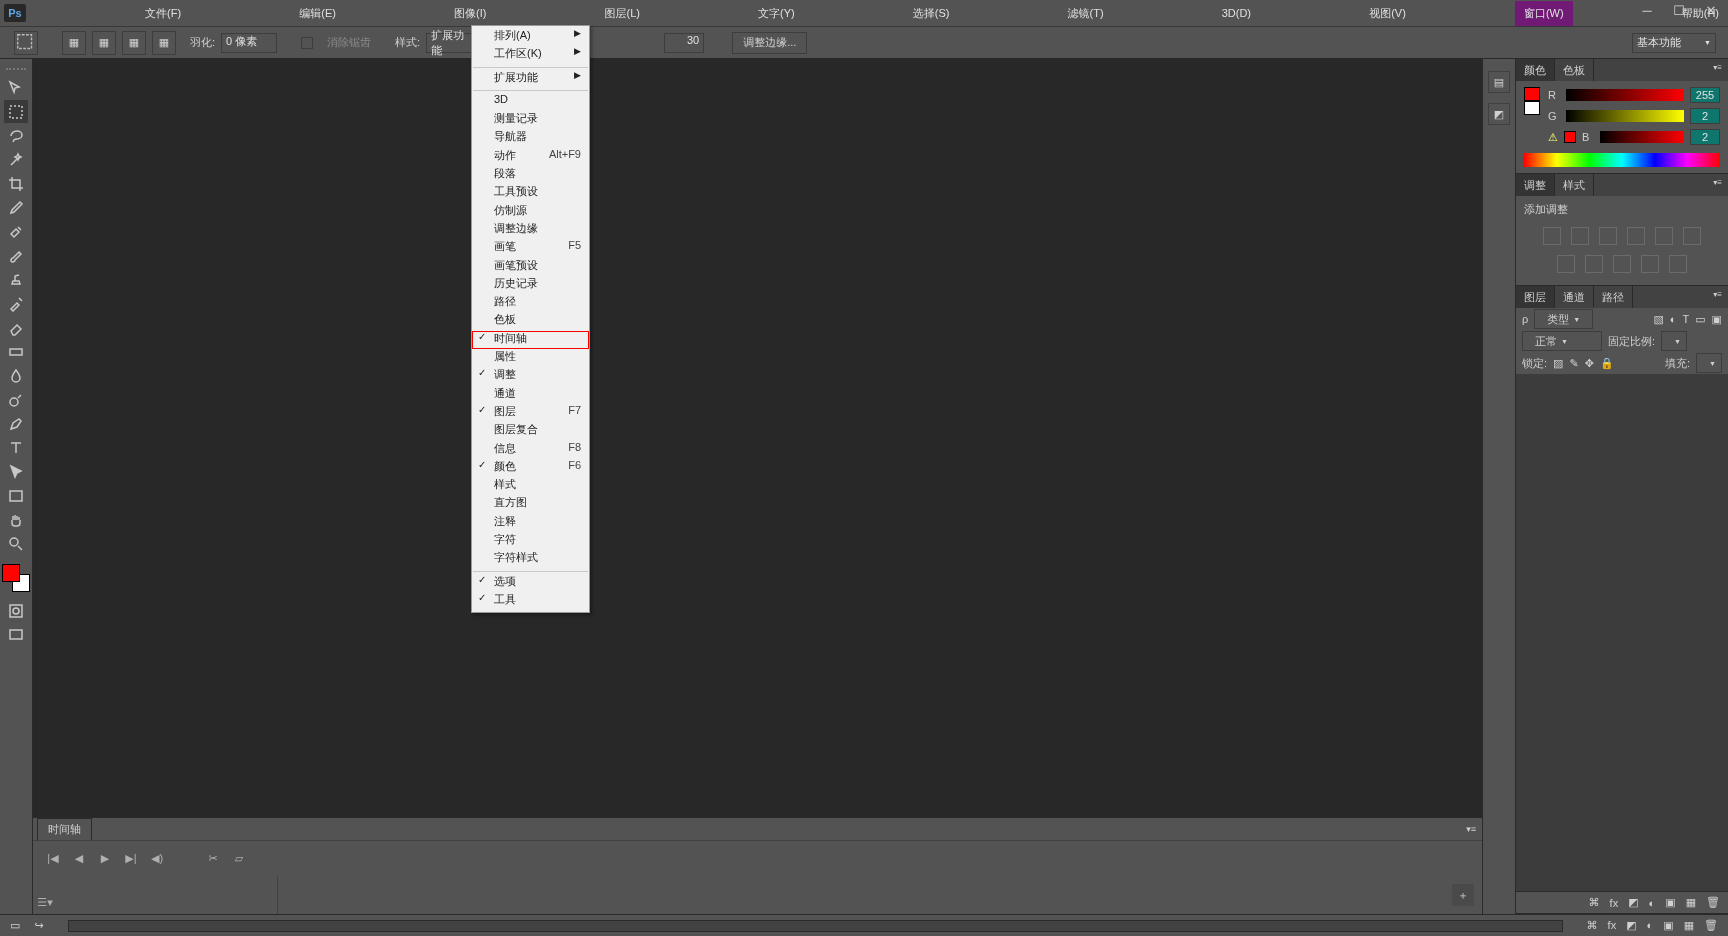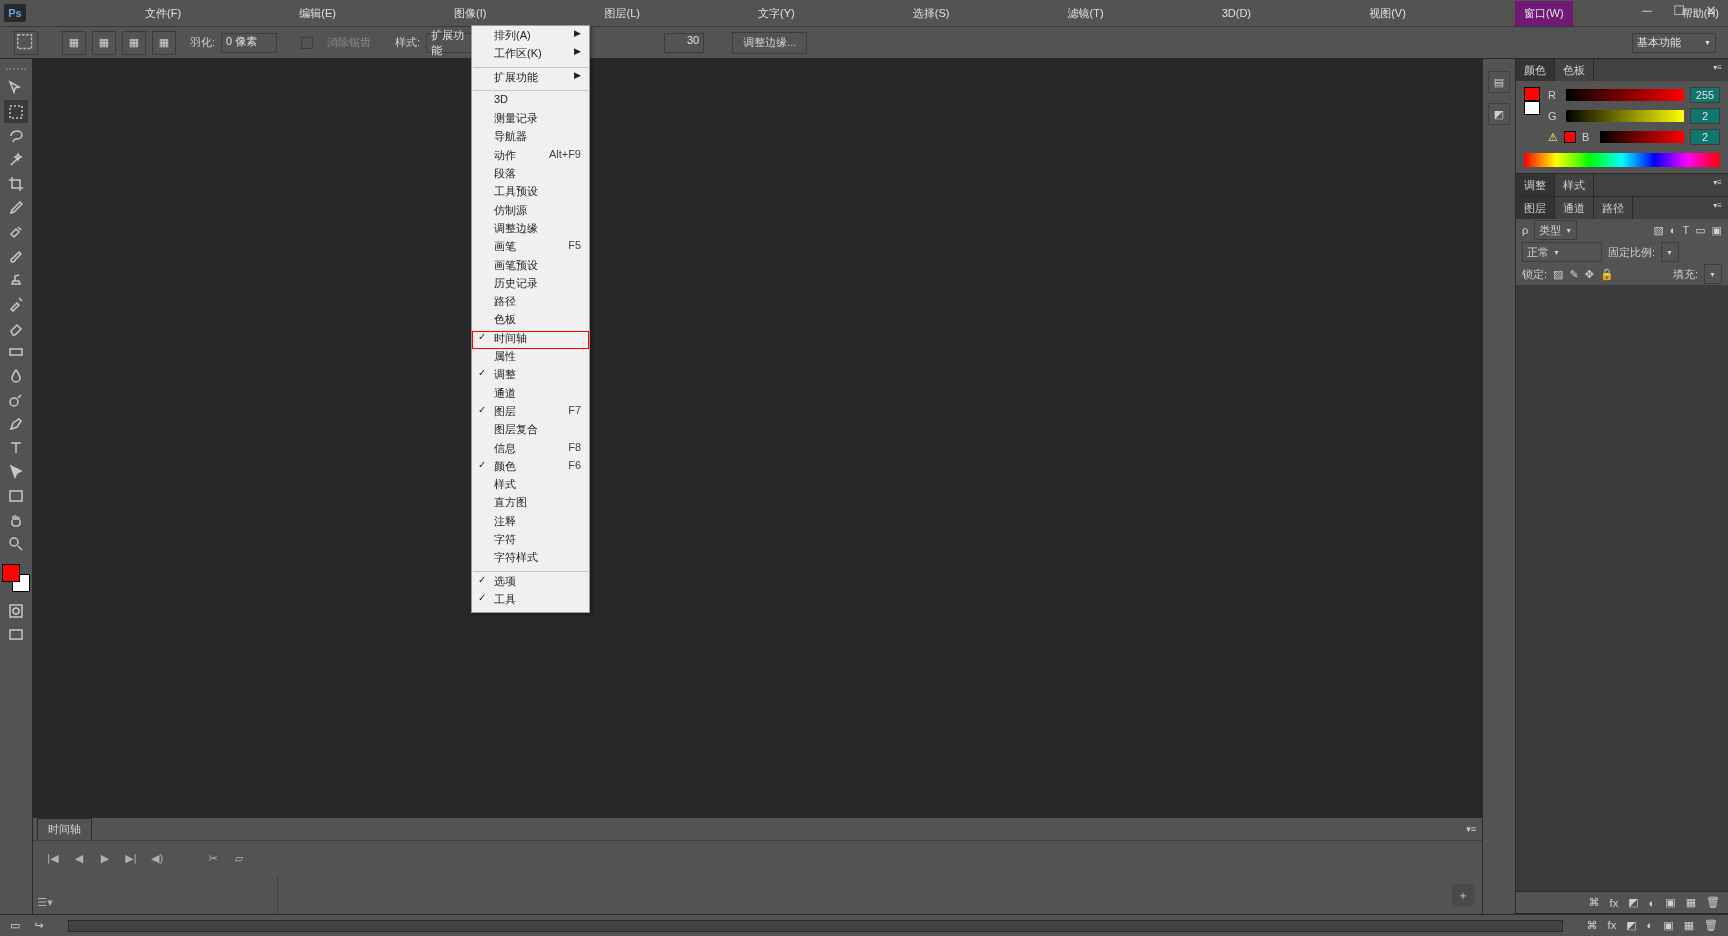--- a/index.html
+++ b/index.html
@@ -75,21 +75,21 @@
 .slider-r { background: linear-gradient(to right,#000,#f00); }
 .slider-g { background: linear-gradient(to right,#000,#ff0); }
 .slider-b { background: linear-gradient(to right,#000,#f00); }
 .color-val { width: 30px; height: 16px; background: #0f766e; border: 1px solid #3d3d3d; color: #e0e0e0; text-align: center; line-height: 14px; }
 .hue-strip { height: 14px; background: linear-gradient(to right,#f00,#ff0,#0f0,#0ff,#00f,#f0f,#f00); margin-top: 4px; }
 .swatch-pair { display:flex; flex-direction:column; gap:0; margin-right:4px; }
 .sw { width: 16px; height: 14px; border:1px solid #000; }
 .adj-icons { display:flex; flex-wrap:wrap; gap:10px; padding: 6px 12px; justify-content: center; }
 .adj-ic { width: 18px; height: 18px; border: 1px solid #6a6a6a; }
 .layer-row { height: 22px; display: flex; align-items: center; gap: 6px; padding: 0 6px; }
-.layer-select { height: 20px; background:#535353; border:1px solid #3d3d3d; padding: 0 4px; display:flex; align-items:center; gap:4px; }
+.layer-select { height: 20px; background:#535353; border:1px solid #3d3d3d; padding: 0 12px; display:flex; align-items:center; gap:4px; }
 .layers-empty { flex:1; background:#3c3c3c; }
 .layers-footer { height: 22px; background:#535353; border-top:1px solid #2a2a2a; display:flex; align-items:center; justify-content:flex-end; gap:10px; padding: 0 8px; }
 
 
 .statusbar { height: 22px; background: #535353; border-top: 1px solid #2a2a2a; display:flex; align-items:center; padding: 0 10px; gap: 14px; }
 .sb-scroll { flex:1; height: 12px; background:#424242; margin: 0 10px; border:1px solid #2a2a2a; }
 .sb-right-icons { margin-left:auto; display:flex; gap:10px; }
 
 .drop-caret { font-size:7px; }
 </style>
@@ -340,20 +340,36 @@
         <div class="hue-strip"></div>
       </div>
     </div>
 
     <div class="panel">
       <div class="panel-tabs">
         <div class="panel-tab">调整</div>
         <div class="panel-tab inactive">样式</div>
         <div class="panel-flyout">▾≡</div>
       </div>
+      <div class="panel-body">
+        <span>添加调整</span>
+        <div class="adj-icons">
+          <div class="adj-ic"></div>
+          <div class="adj-ic"></div>
+          <div class="adj-ic"></div>
+          <div class="adj-ic"></div>
+          <div class="adj-ic"></div>
+          <div class="adj-ic"></div>
+          <div class="adj-ic"></div>
+          <div class="adj-ic"></div>
+          <div class="adj-ic"></div>
+          <div class="adj-ic"></div>
+          <div class="adj-ic"></div>
+        </div>
+      </div>
     </div>
 
     <div class="panel" style="flex:1; display:flex; flex-direction:column">
       <div class="panel-tabs">
         <div class="panel-tab">图层</div>
         <div class="panel-tab inactive">通道</div>
         <div class="panel-tab inactive">路径</div>
         <div class="panel-flyout">▾≡</div>
       </div>
       <div class="layer-row">

